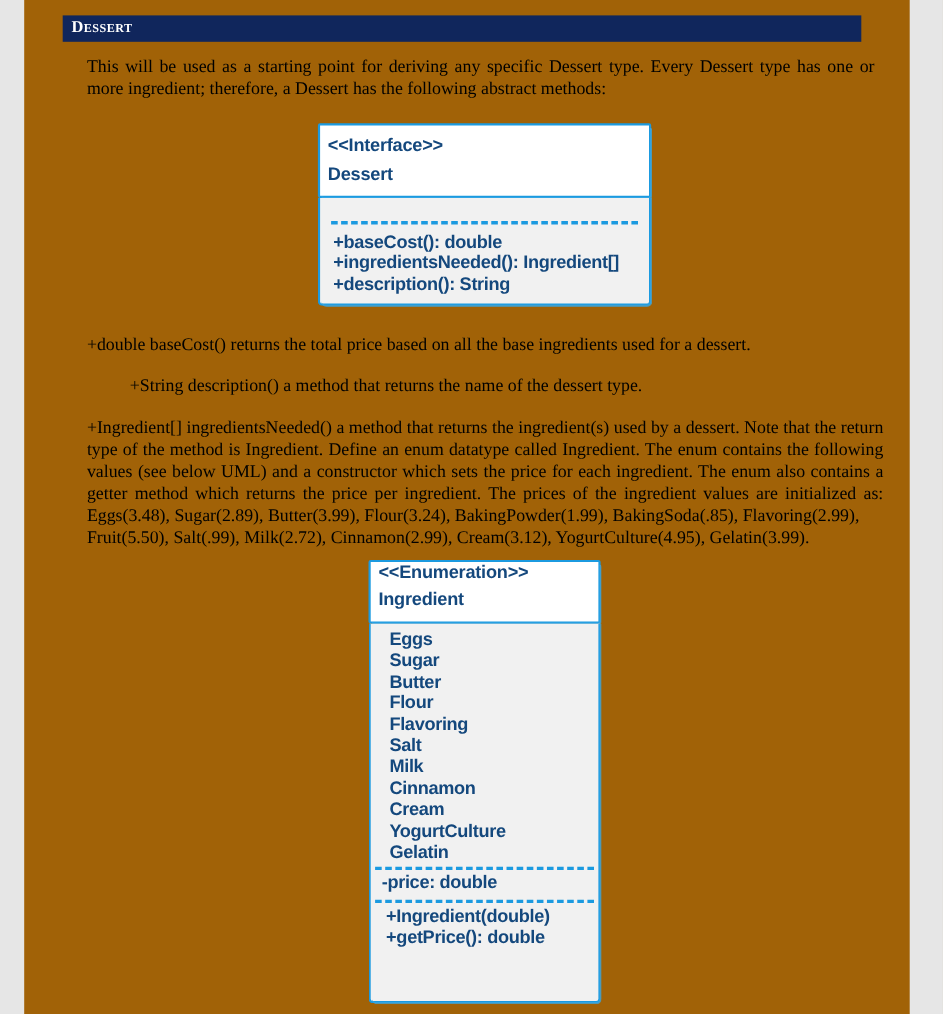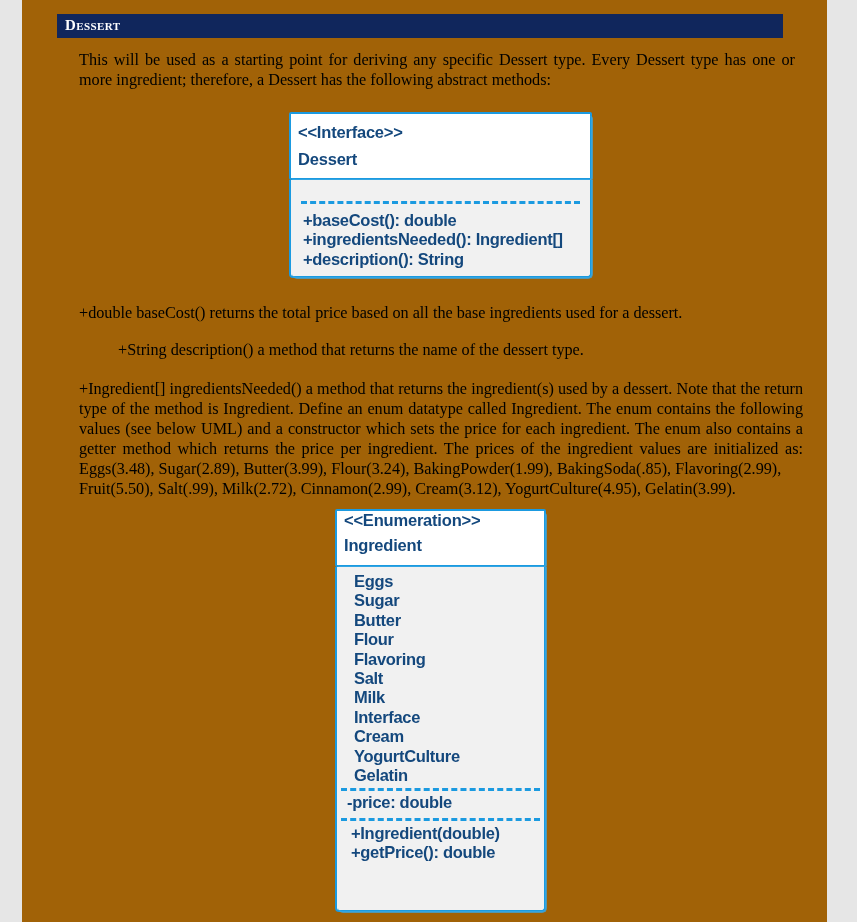--- a/index.html
+++ b/index.html
@@ -226,21 +226,21 @@
     </div>
     <div class="uml-body">
       <div class="values">
         <div class="uml-row">Eggs</div>
         <div class="uml-row">Sugar</div>
         <div class="uml-row">Butter</div>
         <div class="uml-row">Flour</div>
         <div class="uml-row">Flavoring</div>
         <div class="uml-row">Salt</div>
         <div class="uml-row">Milk</div>
-        <div class="uml-row">Interface</div>
+        <div class="uml-row">Cinnamon</div>
         <div class="uml-row">Cream</div>
         <div class="uml-row">YogurtCulture</div>
         <div class="uml-row">Gelatin</div>
       </div>
       <div class="sep-wrap">
         <div class="sep"></div>
       </div>
       <div class="field">
         <div class="uml-row">-price: double</div>
       </div>

